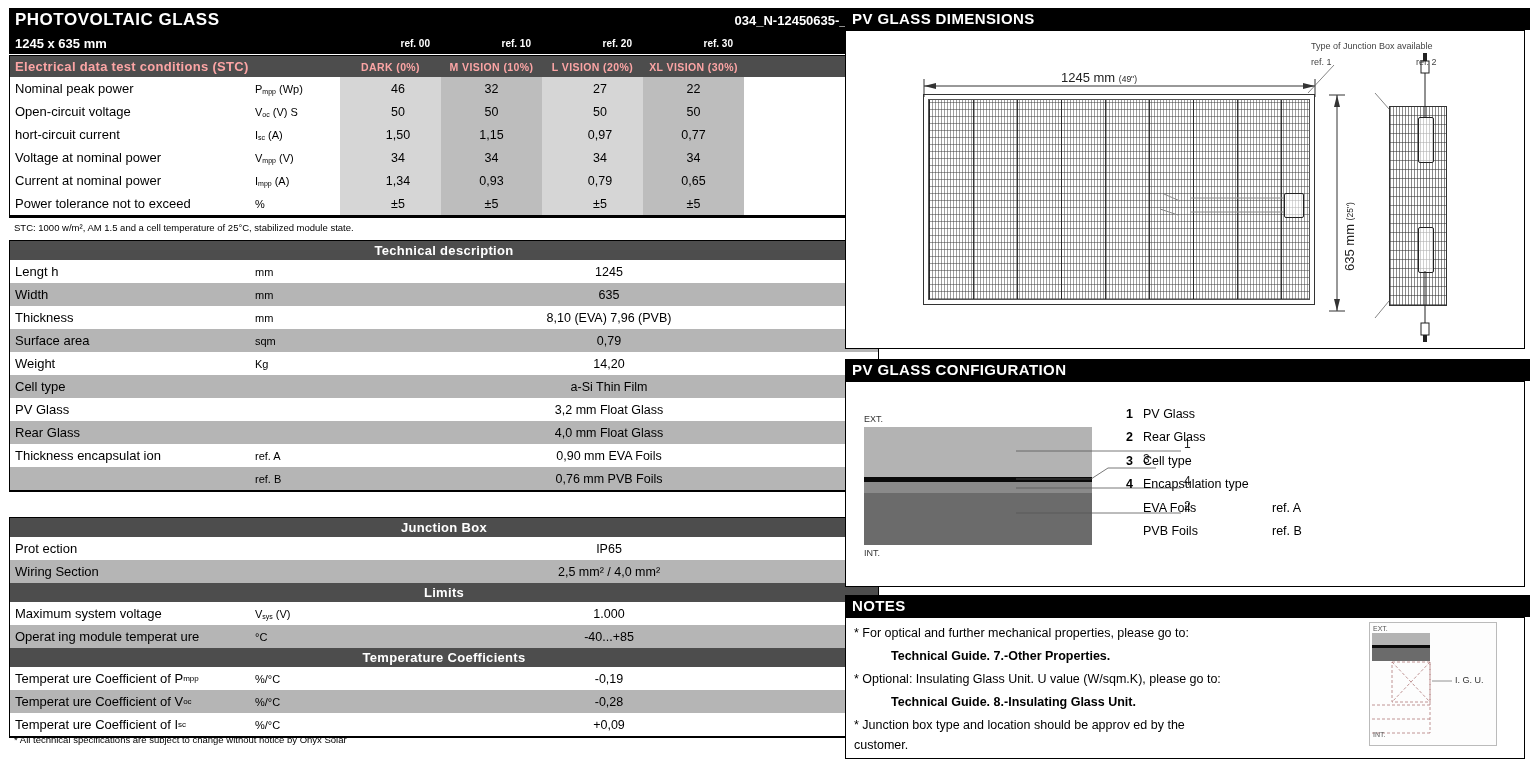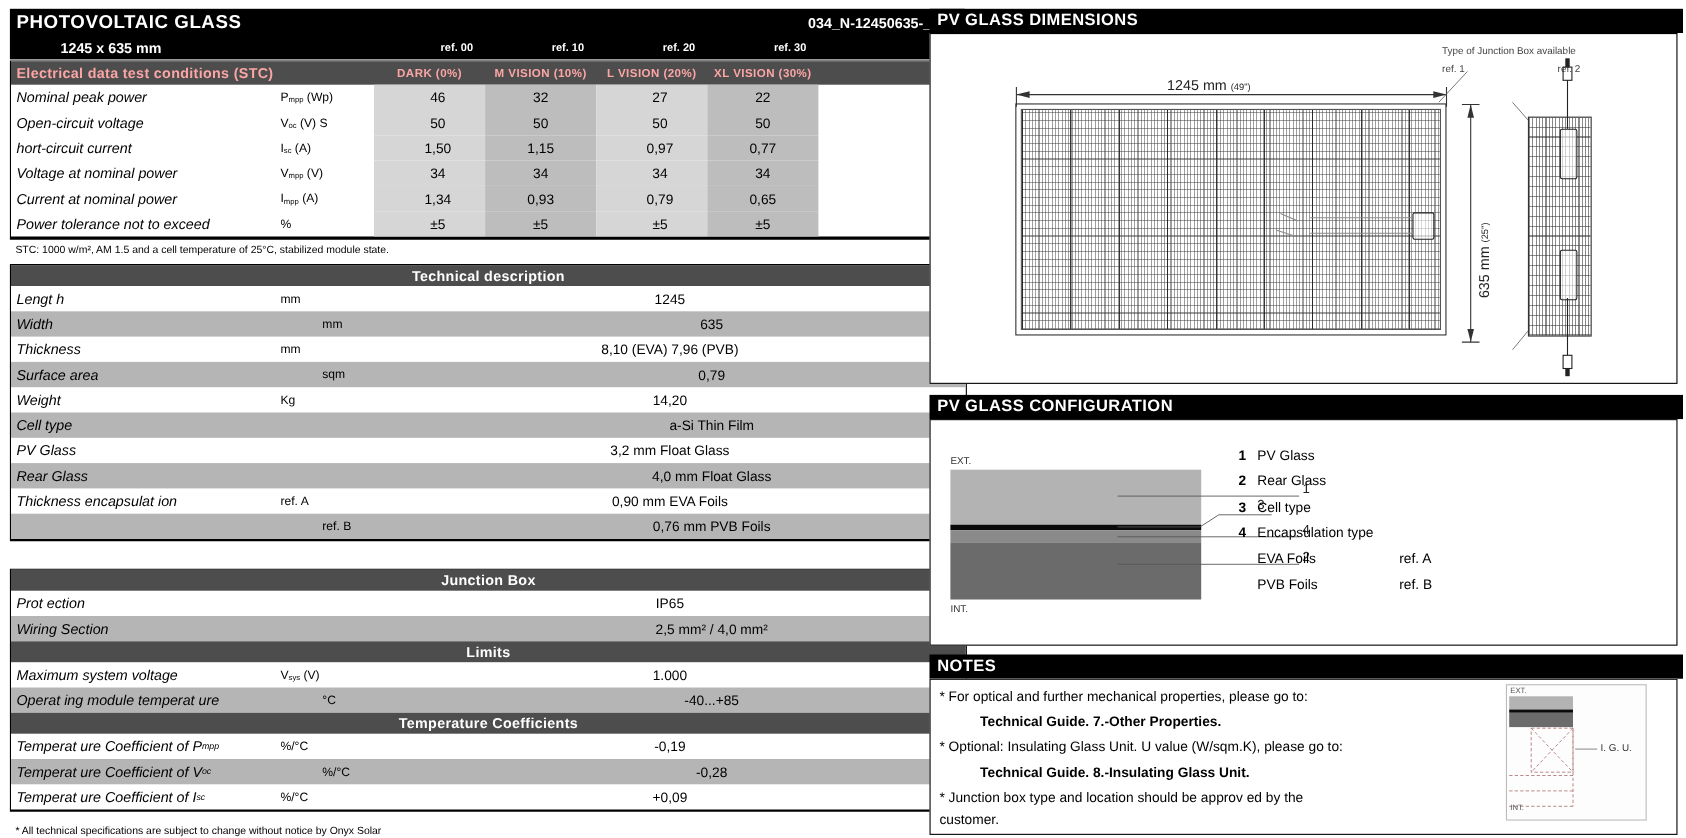--- a/index.html
+++ b/index.html
@@ -7,44 +7,44 @@
         font-family:"Liberation Sans", sans-serif;color:#000;}
   .abs{position:absolute;}
 
   
   .lcol{left:9px;width:868px;}
   .hdr{top:8px;height:46px;background:#000;color:#fff;}
   .hdr-r1{display:flex;justify-content:space-between;align-items:center;height:24px;padding:0 8px 0 6px;}
   .hdr-title{font-size:17px;font-weight:bold;letter-spacing:.5px;}
   .hdr-code{font-size:13px;font-weight:bold;}
   .hdr-r2{display:grid;grid-template-columns:245px 85px 101px 101px 101px 101px;align-items:center;height:22px;}
-  .hdr-size{font-size:13px;font-weight:bold;padding-left:6px;grid-column:1/3;margin-left:40px;}
+  .hdr-size{font-size:13px;font-weight:bold;padding-left:6px;grid-column:1/3;}
   .hdr-ref{font-size:10px;font-weight:bold;text-align:right;padding-right:10px;}
 
   .tbl{border:1px solid #000;background:#fff;}
   .ebar{display:grid;grid-template-columns:245px 85px 101px 101px 101px 101px;background:#4d4d4d;color:#fca5a5;height:21px;align-items:center;}
   .ebar-title{grid-column:1/3;font-size:13px;font-weight:bold;padding-left:5px;letter-spacing:.3px;}
   .ebar-col{font-size:10.5px;font-weight:bold;text-align:center;letter-spacing:.4px;}
   .erow{display:grid;grid-template-columns:245px 85px 101px 101px 101px 101px;height:23px;align-items:center;}
   .cell{height:100%;display:flex;align-items:center;}
-  .lbl{font-size:13px;padding-left:5px;font-style:italic;}
+  .lbl{font-size:13px;padding-left:5px;}
   .unit{font-size:11px;}
   .unit .sub{font-size:7px;align-self:center;margin-top:5px;}
   .unit .rest{margin-left:3px;}
   .v{justify-content:center;font-size:12.5px;}
   .c0,.c2{background:#d6d6d6;padding-left:15px;}
   .c1,.c3{background:#bdbdbd;}
   .etbl{top:55px;border-bottom:3px solid #000;}
   .note{font-size:9.5px;color:#000;}
   .stc-note{top:222px;left:14px;}
-  .foot-note{top:750px;left:14px;text-align:right;}
+  .foot-note{top:734px;left:14px;text-align:right;}
 
   .bar{background:#4d4d4d;color:#fff;font-size:13px;font-weight:bold;text-align:center;height:19px;line-height:19px;letter-spacing:.3px;}
   .mrow{display:grid;grid-template-columns:245px 85px 1fr;height:23px;align-items:center;}
-  .mrow.g{background:#b5b5b5;gap:38px;}
+  .mrow.g{background:#b5b5b5;}
   .mval{text-align:center;font-size:12.5px;}
   .mtbl{top:240px;border-bottom:2px solid #000;}
   .jtbl{top:517px;border-bottom:2px solid #000;}
   .lsub{font-size:8px;vertical-align:-3px;}
 
   
   .rcol{left:845px;width:678px;}
   .banner{background:#000;color:#fff;font-size:15px;font-weight:bold;height:22px;line-height:22px;padding-left:7px;letter-spacing:.4px;}
   .b1{top:8px;} .box1{top:30px;height:317px;}
   .b2{top:359px;} .box2{top:381px;height:204px;}

